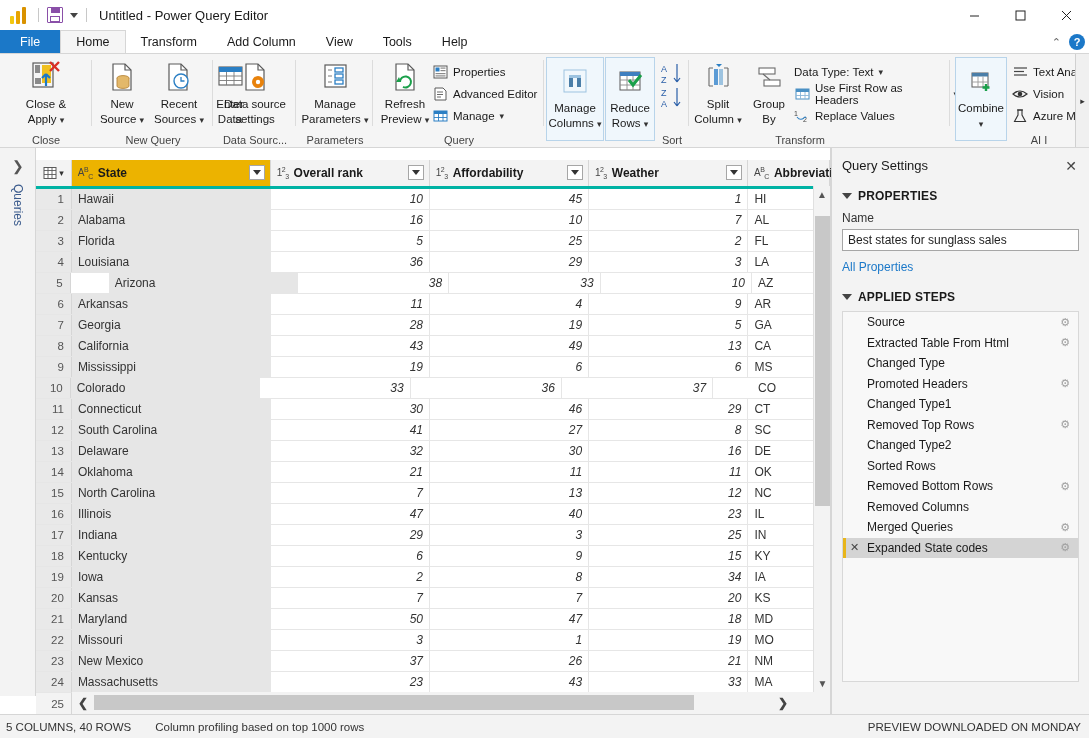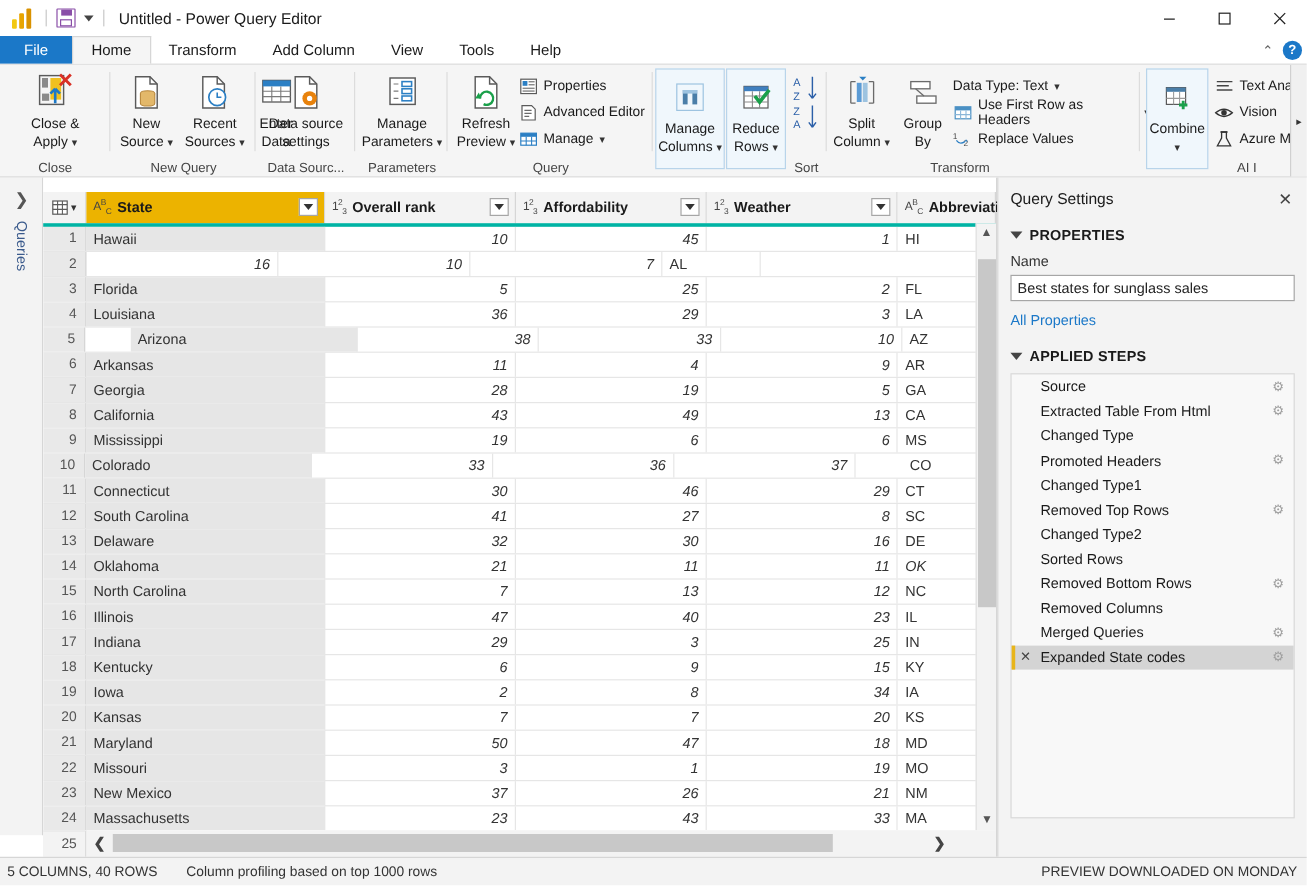--- a/index.html
+++ b/index.html
@@ -589,20 +589,21 @@
         <div class="row">
           <div class="cell idx">1</div>
           <div class="cell state" style="width: 200px;">Hawaii</div>
           <div class="cell num" style="width: 160px;">10</div>
           <div class="cell num" style="width: 160px;">45</div>
           <div class="cell num" style="width: 160px;">1</div>
           <div class="cell" style="width: 82px;">HI</div>
         </div>
         <div class="row">
           <div class="cell idx">2</div>
+          <div class="cell state" style="width: 200px;">Alabama</div>
           <div class="cell num" style="width: 160px;">16</div>
           <div class="cell num" style="width: 160px;">10</div>
           <div class="cell num" style="width: 160px;">7</div>
           <div class="cell" style="width: 82px;">AL</div>
         </div>
         <div class="row">
           <div class="cell idx">3</div>
           <div class="cell state" style="width: 200px;">Florida</div>
           <div class="cell num" style="width: 160px;">5</div>
           <div class="cell num" style="width: 160px;">25</div>
@@ -688,21 +689,21 @@
           <div class="cell num" style="width: 160px;">30</div>
           <div class="cell num" style="width: 160px;">16</div>
           <div class="cell" style="width: 82px;">DE</div>
         </div>
         <div class="row">
           <div class="cell idx">14</div>
           <div class="cell state" style="width: 200px;">Oklahoma</div>
           <div class="cell num" style="width: 160px;">21</div>
           <div class="cell num" style="width: 160px;">11</div>
           <div class="cell num" style="width: 160px;">11</div>
-          <div class="cell" style="width: 82px; font-style: italic;">OK</div>
+          <div class="cell" style="width: 82px;">OK</div>
         </div>
         <div class="row">
           <div class="cell idx">15</div>
           <div class="cell state" style="width: 200px;">North Carolina</div>
           <div class="cell num" style="width: 160px;">7</div>
           <div class="cell num" style="width: 160px;">13</div>
           <div class="cell num" style="width: 160px;">12</div>
           <div class="cell" style="width: 82px;">NC</div>
         </div>
         <div class="row">

